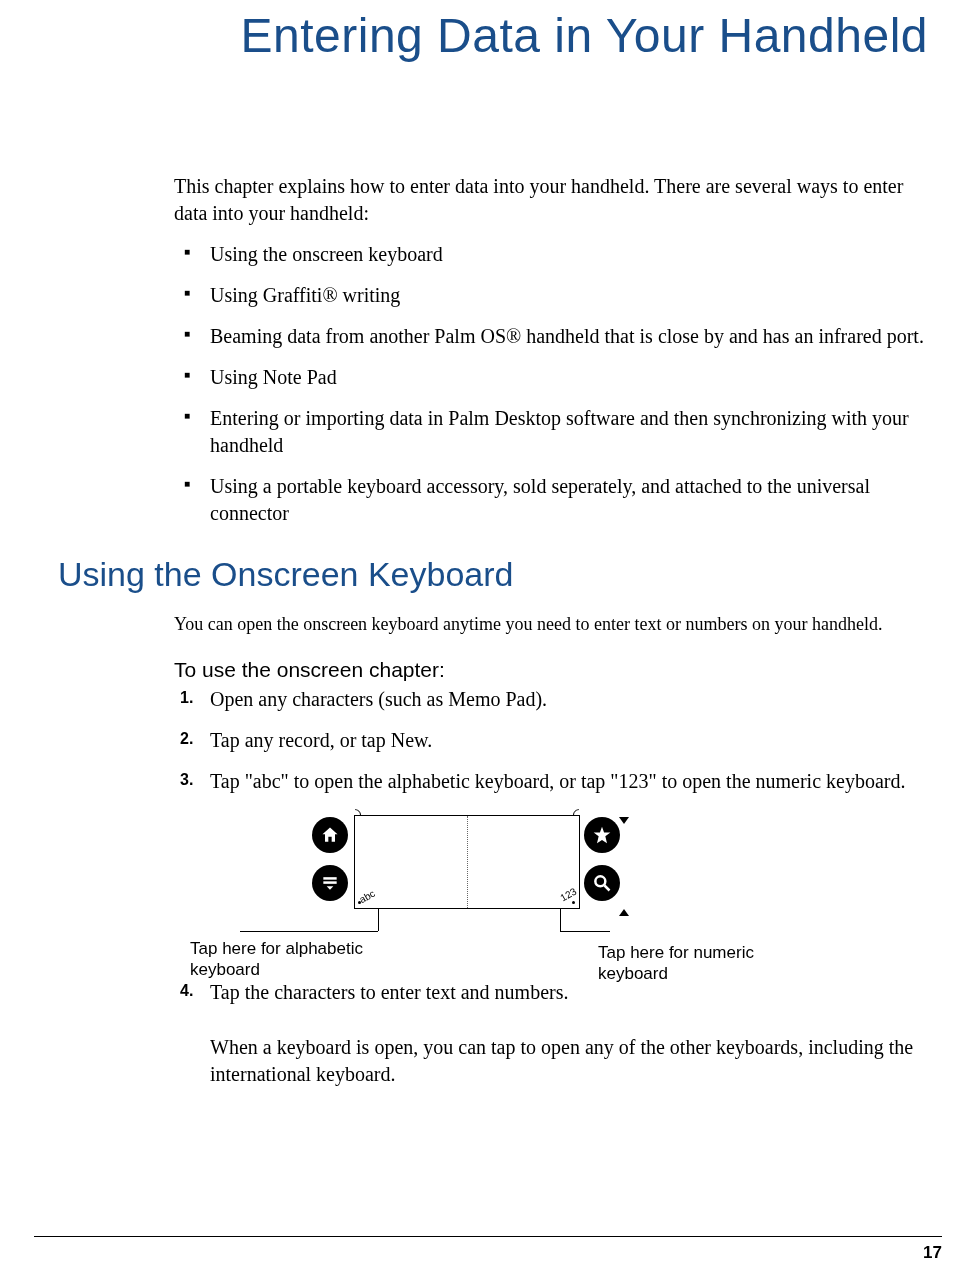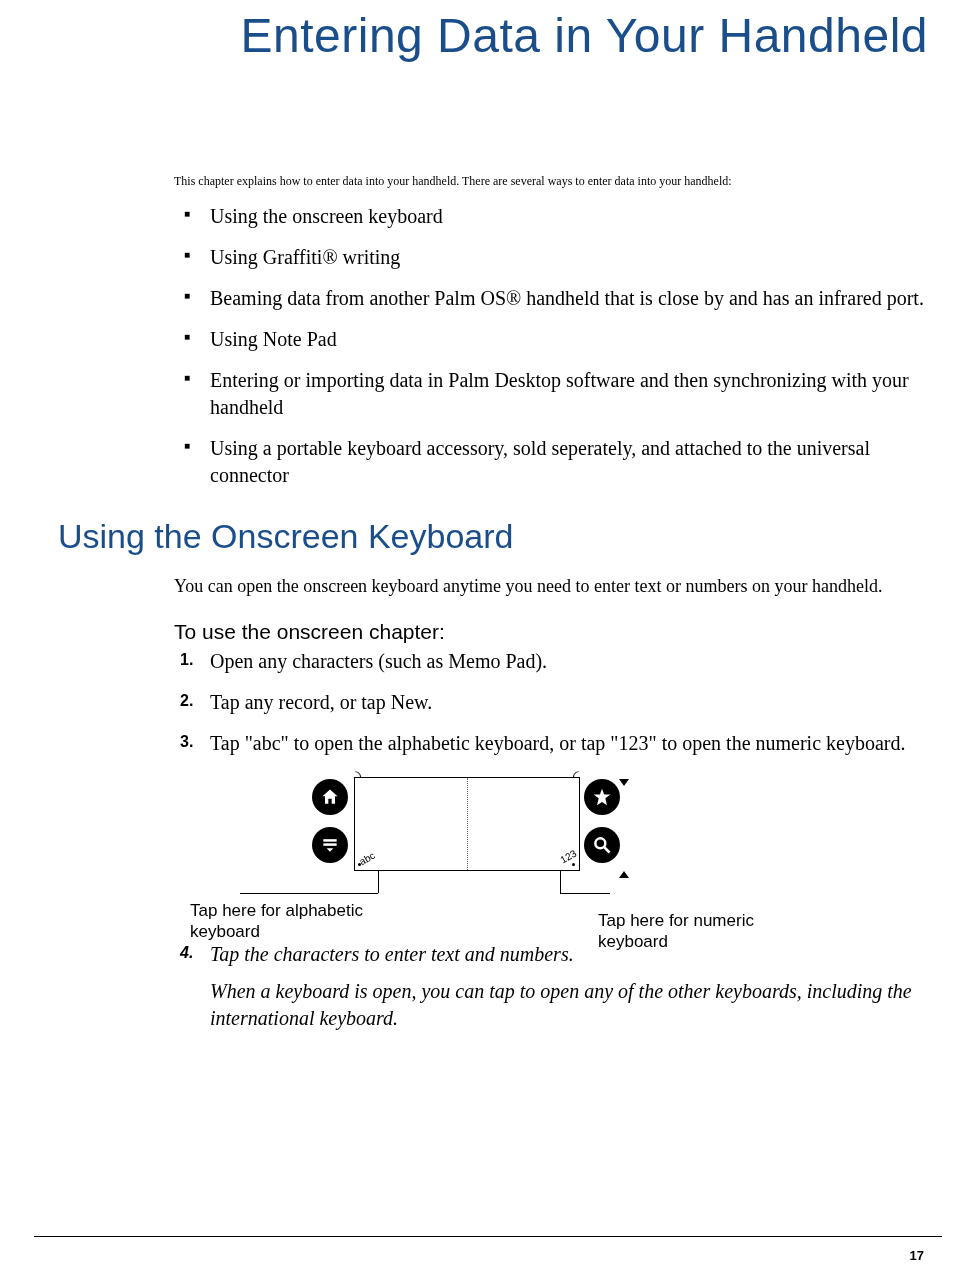--- a/index.html
+++ b/index.html
@@ -25,21 +25,21 @@
     font-size: 48px;
     text-align: right;
     margin: 0 8px 110px 0;
     padding-top: 0;
     font-weight: 400;
     letter-spacing: 0.5px;
   }
   .intro {
     margin-left: 134px;
     margin-right: 8px;
-    font-size: 12px;
+    font-size: 20px;
     line-height: 1.35;
     margin-bottom: 14px;
   }
   ul.square {
     margin: 0 8px 0 134px;
     padding-left: 36px;
     list-style: none;
   }
   ul.square li {
     font-size: 20px;
@@ -97,21 +97,21 @@
     position: absolute;
     left: -30px;
     top: 1px;
     font-family: Arial, Helvetica, sans-serif;
     font-weight: bold;
     font-size: 16px;
   }
   .step-note {
     font-size: 20px;
     line-height: 1.35;
-    margin-top: 10px;
+    margin-top: 28px;
   }
 
   
   .diagram {
     margin: 8px 0 10px 160px;
     position: relative;
     width: 680px;
     height: 160px;
   }
   .graffiti-area {
@@ -218,36 +218,36 @@
     height: 1px;
     background: #000;
   }
   .callout-text {
     position: absolute;
     font-family: Arial, Helvetica, sans-serif;
     font-size: 17px;
     line-height: 1.2;
   }
   .callout-left { left: -10px; top: 130px; width: 200px; }
-  .callout-right { left: 398px; top: 140px; width: 220px; }
+  .callout-right { left: 398px; top: 134px; width: 220px; }
 
   .footer-rule {
     position: absolute;
     left: 34px;
     right: 34px;
     bottom: 42px;
     border-top: 1px solid #000;
   }
   .page-number {
     position: absolute;
-    right: 52px;
+    right: 34px;
     bottom: 16px;
     font-family: Arial, Helvetica, sans-serif;
     font-weight: bold;
-    font-size: 13px;
+    font-size: 17px;
   }
 </style>
 </head>
 <body>
 
 <div class="page">
   <h1 class="chapter-title">Entering Data in Your Handheld</h1>
 
   <p class="intro">This chapter explains how to enter data into your handheld. There are several ways to enter data into your handheld:</p>
 
@@ -310,21 +310,21 @@
 
     <div class="callout-line-left-v"></div>
     <div class="callout-line-left-h"></div>
     <div class="callout-line-right-v"></div>
     <div class="callout-line-right-h"></div>
 
     <div class="callout-text callout-left">Tap here for alphabetic keyboard</div>
     <div class="callout-text callout-right">Tap here for numeric keyboard</div>
   </div>
 
-  <ol class="steps" start="4" style="counter-reset: step 3; font-style: italic;">
+  <ol class="steps" start="4" style="counter-reset: step 3;">
     <li>
       <span>Tap the characters to enter text and numbers.</span>
       <p class="step-note">When a keyboard is open, you can tap to open any of the other keyboards, including the international keyboard.</p>
     </li>
   </ol>
 </div>
 
 <div class="footer-rule"></div>
 <div class="page-number">17</div>
 

